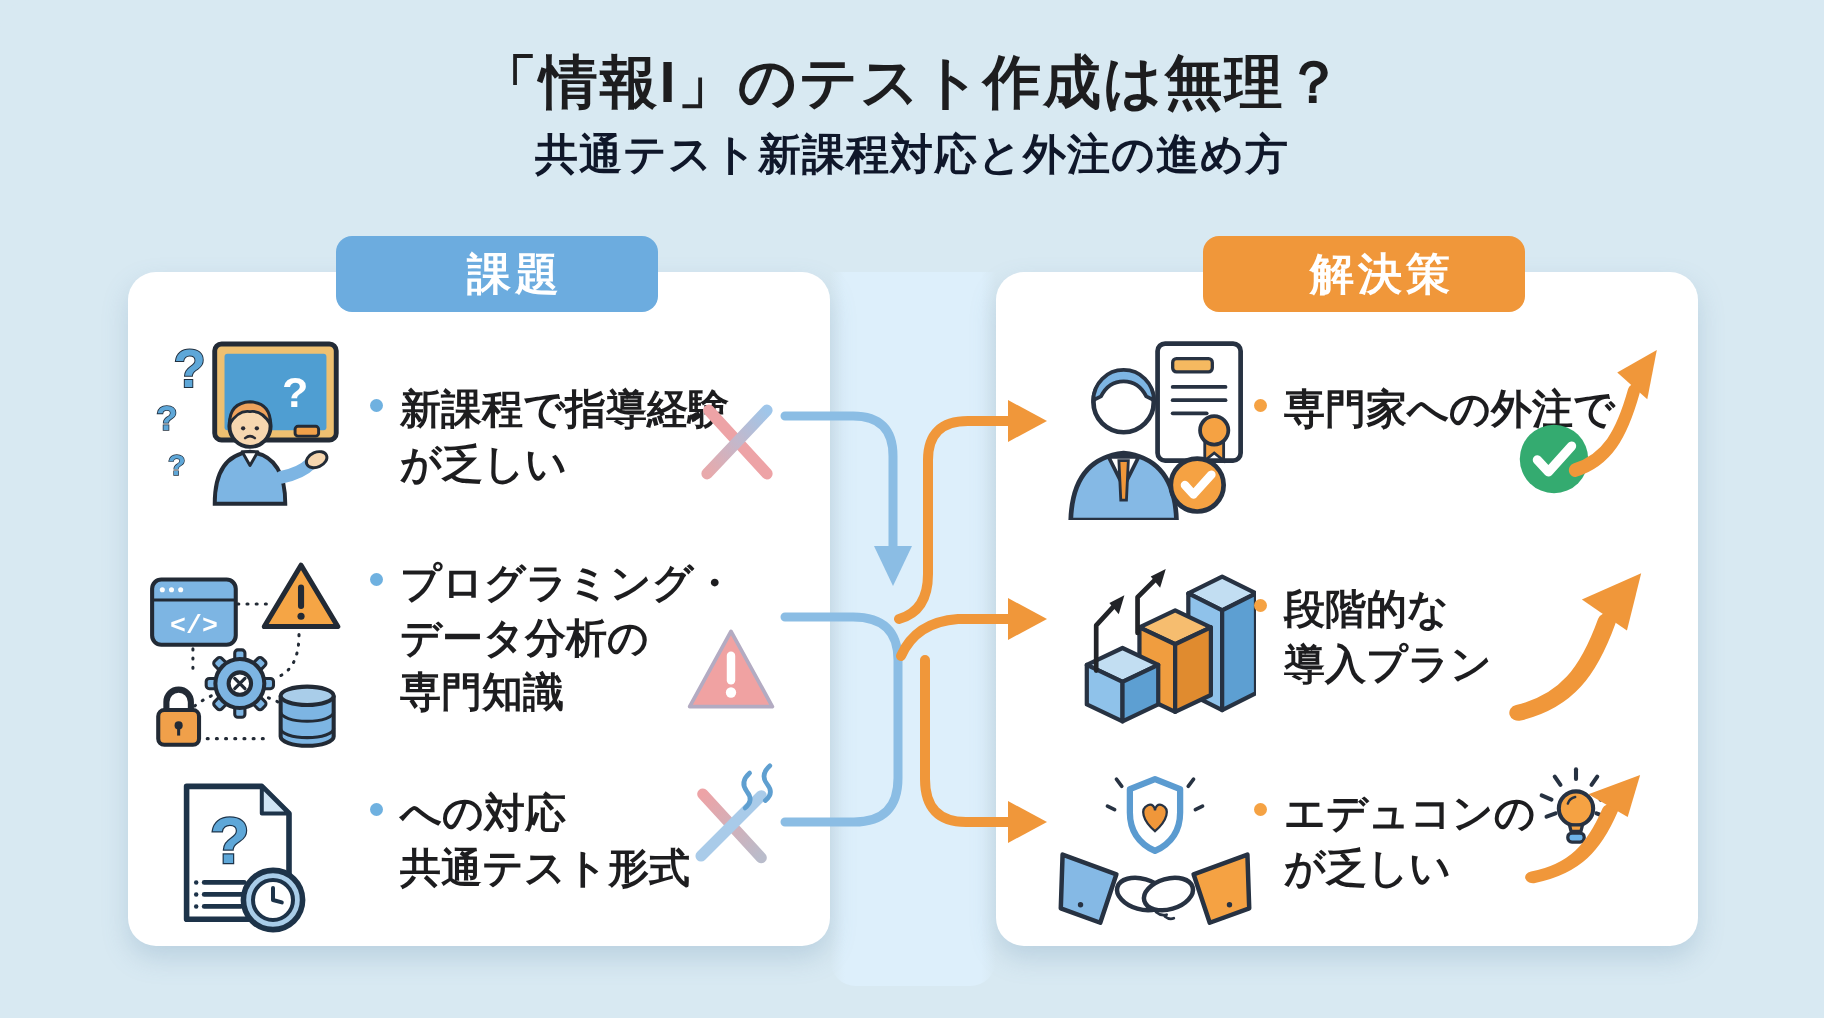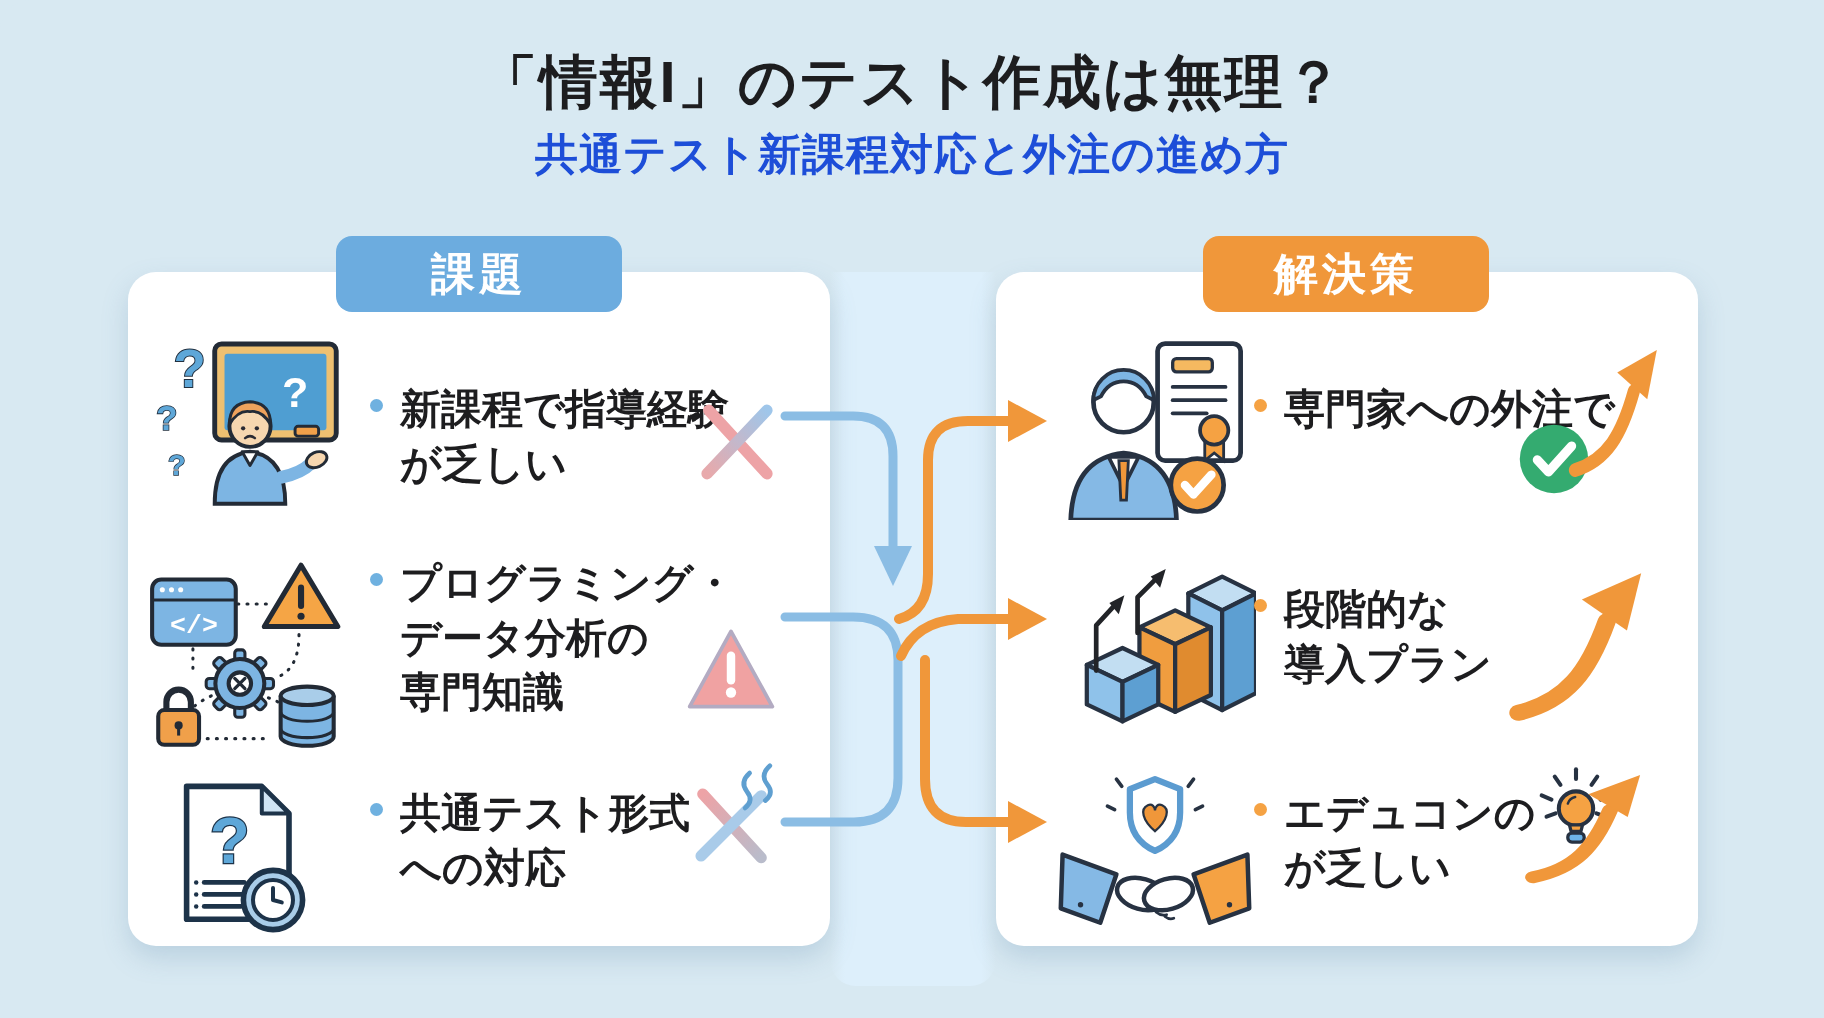--- a/index.html
+++ b/index.html
@@ -8,33 +8,33 @@
     --blue-line:#8bbde4; --bullet-blue:#6fb1e0; --bullet-orange:#f5a243;
     --text:#1d1d1f;
   }
   html,body{margin:0;padding:0;}
   body{background:var(--bg,#d8e9f2);font-family:"Liberation Sans","DejaVu Sans",sans-serif;}
   .canvas{position:relative;width:1824px;height:1018px;background:var(--bg,#d8e9f2);overflow:hidden;border-radius:31px;}
 
   .title{position:absolute;left:0;top:44px;width:100%;text-align:center;
     font-size:58px;font-weight:800;color:var(--text,#1d1d1f);letter-spacing:2px;}
   .subtitle{position:absolute;left:0;top:126px;width:100%;text-align:center;
-    font-size:43px;font-weight:800;color:#1d4ed8;letter-spacing:1px;}
+    font-size:43px;font-weight:800;color:#0f172a;letter-spacing:1px;}
 
   .band{position:absolute;left:830px;top:272px;width:166px;height:714px;
     background:linear-gradient(90deg, rgba(221,239,251,0) 0%, var(--band,#ddeffb) 9%, var(--band,#ddeffb) 91%, rgba(221,239,251,0) 100%);
     border-radius:0 0 26px 26px;z-index:0;}
 
   .card{position:absolute;top:272px;width:702px;height:674px;background:var(--card,#fff);
     border-radius:28px;box-shadow:0 12px 26px rgba(100,140,170,.25);z-index:1;}
   .card.left{left:128px;} .card.right{left:996px;}
 
   .badge{position:absolute;top:236px;width:286px;height:76px;border-radius:16px;
     color:#fff;font-size:44px;font-weight:800;display:flex;align-items:center;justify-content:center;
-    z-index:4;letter-spacing:4px;}
+    z-index:4;letter-spacing:4px;padding-left:36px;}
   .badge.blue{left:336px;background:var(--blue,#6cacdf);}
   .badge.orange{left:1203px;background:var(--orange,#f0973a);}
 
   .abs{position:absolute;z-index:3;}
   .abs svg{display:block;width:100%;height:100%;}
 
   .item-text{position:absolute;z-index:3;font-size:41px;font-weight:800;line-height:1.33;
     color:var(--text,#1d1d1f);white-space:nowrap;}
   .item-text::before{content:"";position:absolute;left:-30px;top:17px;width:13px;height:13px;border-radius:50%;}
   .item-text.b-blue::before{background:var(--bullet-blue,#6fb1e0);}
@@ -199,22 +199,22 @@
         <circle cx="34" cy="143" r="2.8" fill="#1d3349"></circle>
         <circle cx="34" cy="158" r="2.8" fill="#1d3349"></circle>
       <g transform="translate(130,150)">
         <circle r="37" fill="#a9cde9" stroke="#1d3349" stroke-width="7"></circle>
         <circle r="25" fill="#ffffff" stroke="#1d3349" stroke-width="5"></circle>
         <path d="M0,0 V-15 M0,0 L11,3" fill="none" stroke="#1d3349" stroke-width="5" stroke-linecap="round"></path>
       </g>
     </svg>
   </div>
   <div class="item-text b-blue text-3l">
+    <div>への対応</div>
     <div>共通テスト形式</div>
-    <div>への対応</div>
   </div>
   <div class="abs x3">
     <svg viewBox="0 0 100 100">
       <defs>
           <linearGradient id="xg2" x1="0" y1="0" x2="1" y2="1">
         <stop offset="0" stop-color="#eda3a6"></stop>
             <stop offset="1" stop-color="#b9bccb"></stop>
       </linearGradient>
         </defs>
       <line x1="16" y1="14" x2="84" y2="88" stroke="url(#xg2)" stroke-width="13" stroke-linecap="round"></line>

